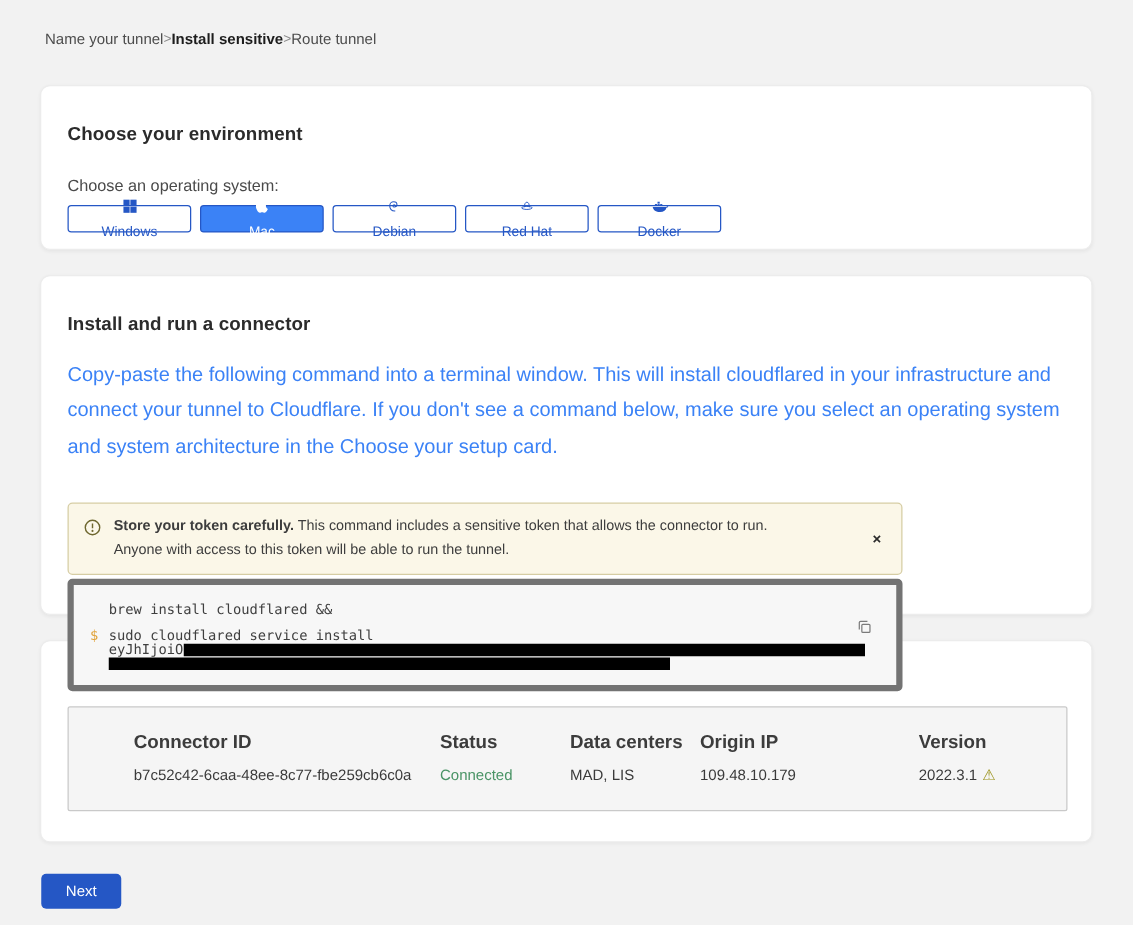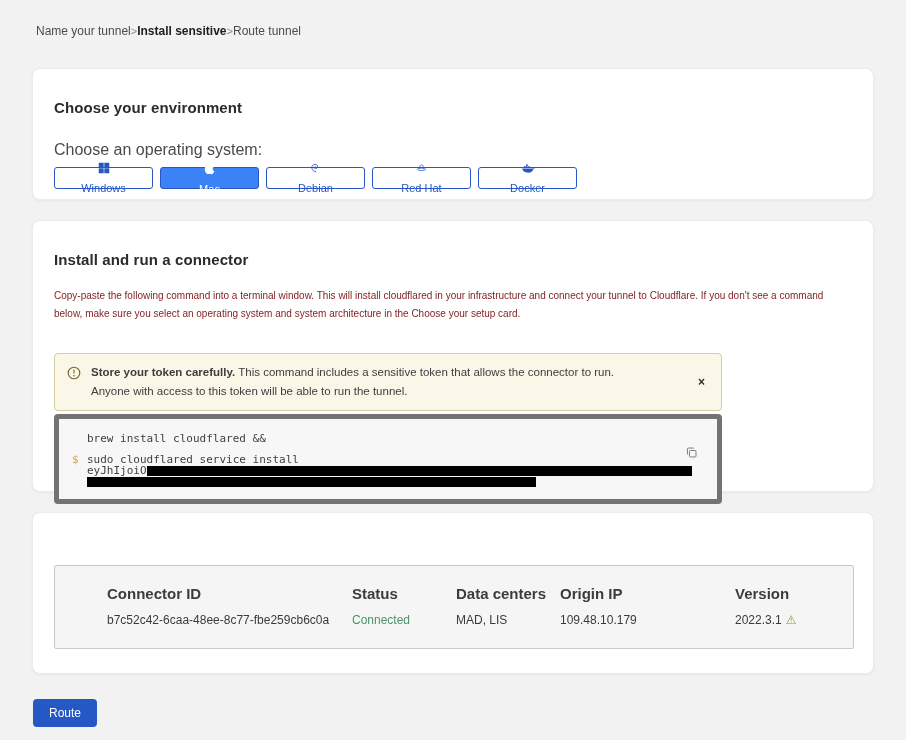--- a/index.html
+++ b/index.html
@@ -36,43 +36,43 @@
   .card-2 { margin-top:20px; height:272px; }
   .card-3 { margin-top:20px; height:162px; }
   .card-title {
     font-size:15px;
     font-weight:700;
     color:#2b2b2b;
     letter-spacing:.1px;
   }
 
   
-  .os-label { margin-top:25px; font-size:16px; color:#4a4a4a; }
+  .os-label { margin-top:25px; font-size:13px; color:#4a4a4a; }
   .os-row { margin-top:8px; display:flex; gap:7px; }
   .os-btn {
     width:99px; height:22px;
     border:1px solid #2557c5;
     border-radius:3px;
     background:#fff;
     color:#2557c5;
     font-family:"Liberation Sans", sans-serif;
     font-size:11px;
     display:flex; align-items:center; justify-content:center; gap:6px;
     cursor:pointer;
     flex-direction:column;
   }
   .os-btn.selected { background:#3b82f6; color:#fff; }
   .os-btn svg { flex:none; }
 
   
   .install-desc {
     margin-top:19px;
-    font-size:10px;
+    font-size:16px;
     line-height:1.78;
-    color:#7f1d1d;
+    color:#3b82f6;
     max-width:800px;
   }
 
   .warn-banner {
     margin-top:30px;
     width:668px;
     background:#fbf7e8;
     border:1px solid #d6cda4;
     border-radius:4px;
     padding:9px 12px 9px 12px;
@@ -264,15 +264,15 @@
       <div class="th">Version</div>
 
       <div class="td">b7c52c42-6caa-48ee-8c77-fbe259cb6c0a</div>
       <div class="td status">Connected</div>
       <div class="td">MAD, LIS</div>
       <div class="td">109.48.10.179</div>
       <div class="td"><span>2022.3.1</span><span class="warn-tri">⚠</span></div>
     </div>
   </section>
 
-  <button class="next-btn">Route</button>
+  <button class="next-btn">Next</button>
 
 </div>
 
 </body></html>

